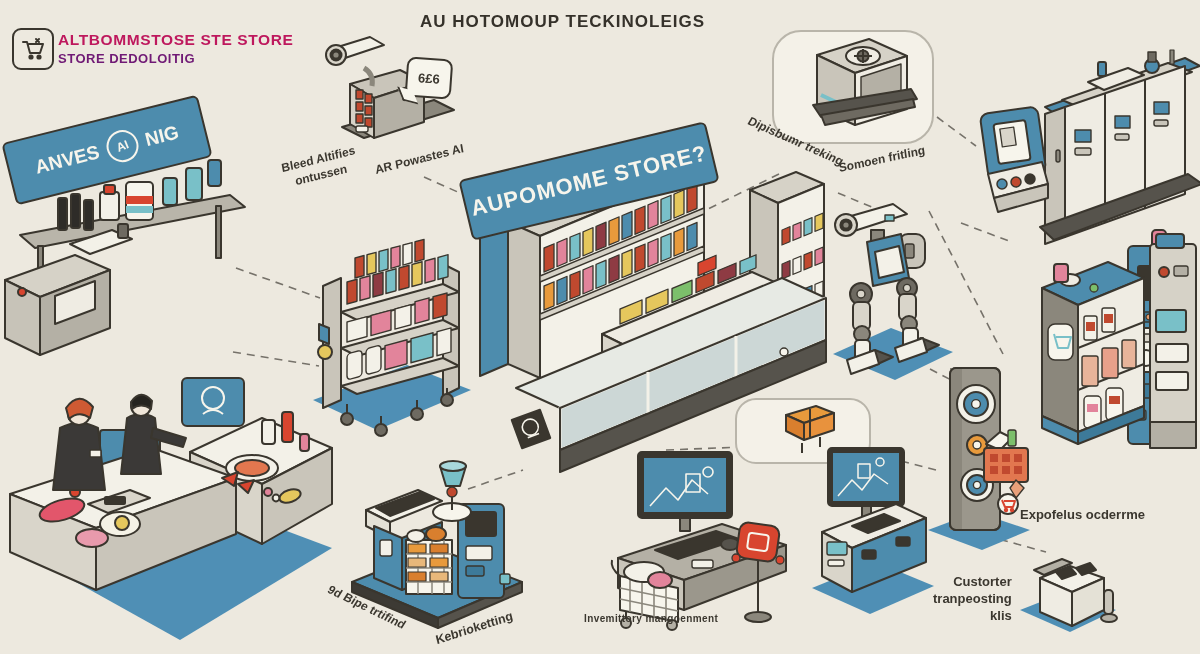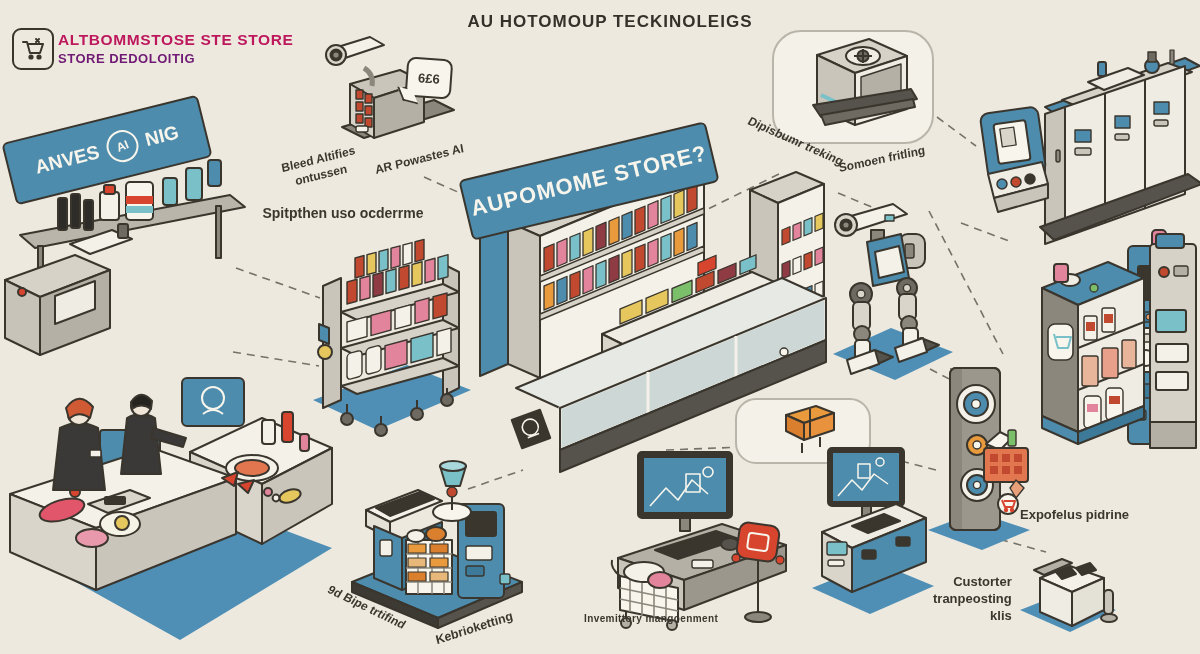--- a/index.html
+++ b/index.html
@@ -6,21 +6,21 @@
   body{font-family:"Liberation Sans",sans-serif;background:#e9e6dc;}
   .canvas{position:relative;width:1200px;height:654px;background:#ede9df;overflow:hidden;}
   .abs{position:absolute;}
   svg{display:block;overflow:visible;}
 
   
   .logo-box{left:12px;top:28px;width:38px;height:38px;border:2.5px solid #3a362e;border-radius:9px;
     display:flex;align-items:center;justify-content:center;background:#ede9df;}
   .brand-title{left:58px;top:31px;font-size:15.5px;font-weight:800;letter-spacing:.6px;color:#be185d;}
   .brand-sub{left:58px;top:51px;font-size:13px;font-weight:600;letter-spacing:.5px;color:#701a75;}
-  .main-title{left:420px;top:12px;width:380px;text-align:center;font-size:17px;font-weight:800;
+  .main-title{left:420px;top:12px;width:380px;text-align:left;font-size:17px;font-weight:800;
     letter-spacing:1px;color:#35312a;}
 
   
   .lbl{font-weight:700;font-size:12.5px;color:#3b372f;line-height:1.3;white-space:nowrap;}
   .lbl .line{display:block;}
   .lbl.ctr{text-align:center;}
 
   
   .banner{background:#4d8cad;border:2.5px solid #3a362e;border-radius:6px;color:#f7f5ec;
     display:flex;align-items:center;justify-content:center;font-weight:800;}
@@ -653,27 +653,26 @@
     </g>
   </svg>
 
   <div class="abs lbl ctr" style="left:282px;top:152px;transform:rotate(-14deg) skewX(-4deg);font-size:12px;">
     <span class="line">Bleed Altifies</span>
     <span class="line">ontussen</span>
   </div>
   <div class="abs lbl" style="left:374px;top:152px;transform:rotate(-14deg) skewX(-4deg);font-size:12px;">AR Powastes AI</div>
 
   <div class="abs lbl ctr" style="left:248px;top:204px;width:190px;font-size:14px;">
-    <span class="line">Spitpthen uso ocderrme</span>
   </div>
 
   <div class="abs lbl" style="left:744px;top:134px;transform:rotate(24deg) skewX(-6deg);font-size:12px;">Dipisbumr treking</div>
   <div class="abs lbl" style="left:838px;top:152px;transform:rotate(-12deg) skewX(-4deg);font-size:12px;">Somoen fritling</div>
 
-  <div class="abs lbl" style="left:1020px;top:507px;font-size:13px;">Expofelus pidrine</div>
+  <div class="abs lbl" style="left:1020px;top:507px;font-size:13px;">Expofelus ocderrme</div>
 
   <div class="abs lbl" style="left:933px;top:574px;font-size:13px;text-align:right;">
     <span class="line">Custorter</span>
     <span class="line">tranpeosting</span>
     <span class="line">klis</span>
   </div>
 
   <div class="abs lbl" style="left:584px;top:612px;font-size:10px;letter-spacing:.4px;">Invemittory mangoenment</div>
 
   <div class="abs lbl" style="left:324px;top:600px;transform:rotate(26deg) skewX(-6deg);font-size:12px;">9d Bipe trtifind</div>

